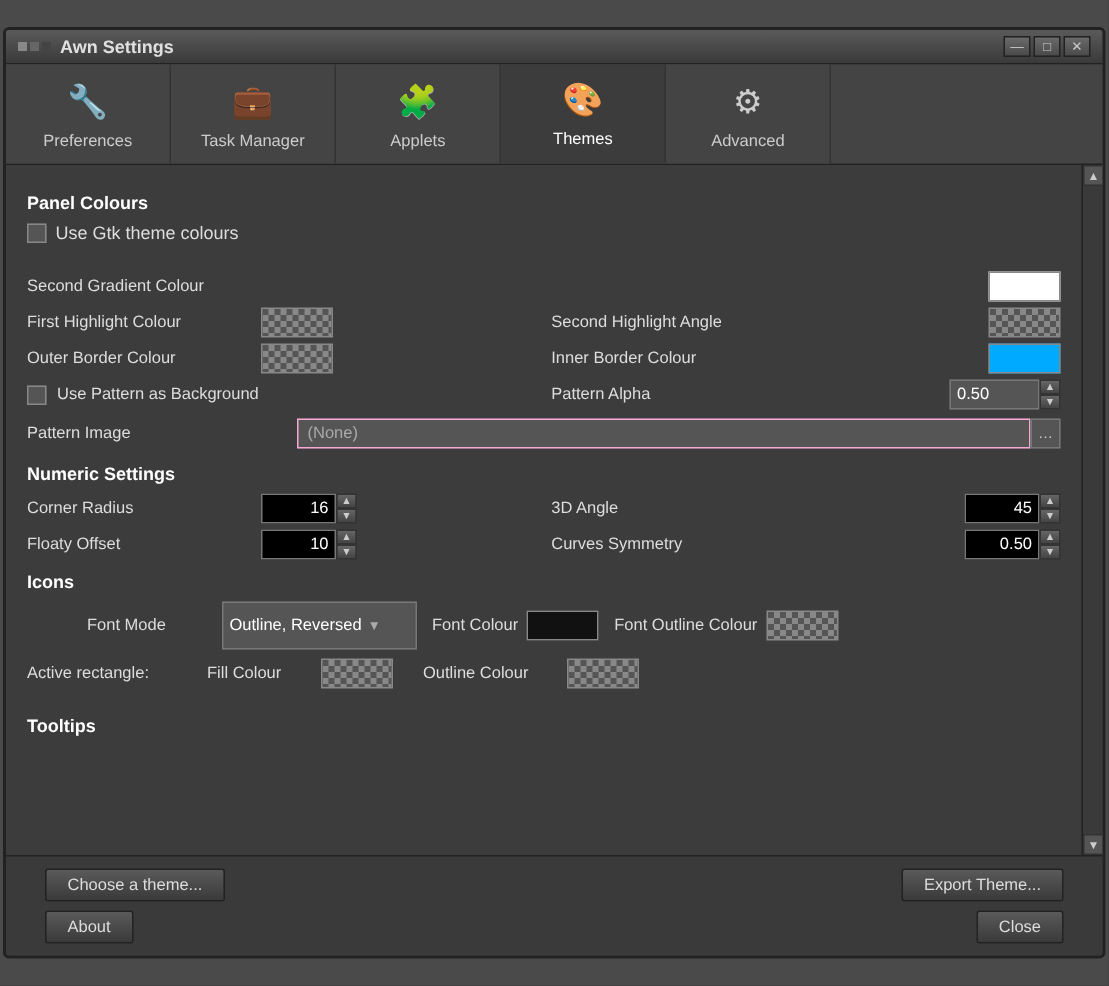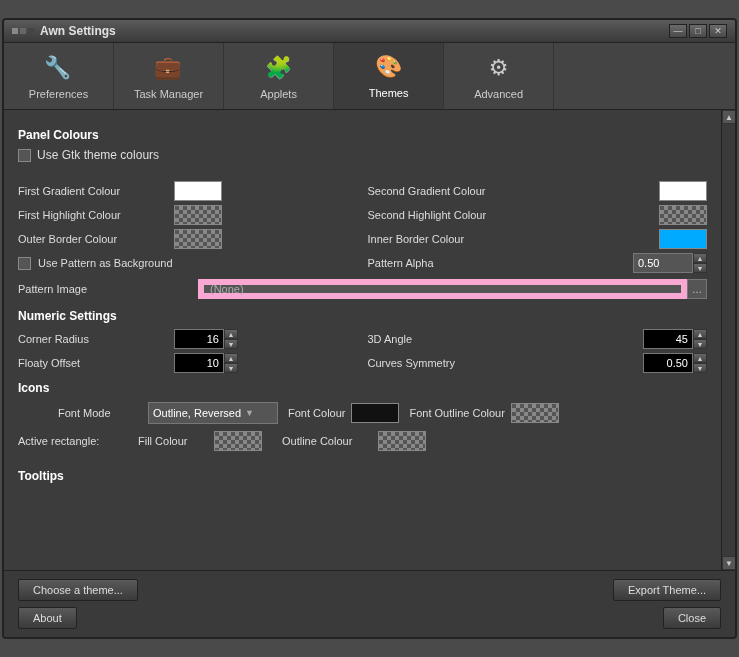--- a/index.html
+++ b/index.html
@@ -229,35 +229,35 @@
       align-items: center;
       justify-content: center;
       cursor: pointer;
     }
     .select-box {
       background: #555;
       border: 1px solid #777;
       color: #fff;
       font-size: 11px;
       padding: 2px 4px;
-      height: 22px;
+      height: 32px;
       cursor: pointer;
       display: flex;
       align-items: center;
       gap: 4px;
     }
     .select-arrow {
       font-size: 9px;
       color: #aaa;
     }
     .pattern-input {
       flex: 1;
       height: 20px;
       background: #555;
-      border: 6px solid #f9a8d4;
+      border: 1px solid #f9a8d4;
       color: #aaa;
       font-size: 11px;
       padding: 0 6px;
       display: flex;
       align-items: center;
     }
     .pattern-btn {
       width: 20px;
       height: 20px;
       background: #555;
@@ -283,21 +283,21 @@
     }
     .alpha-spinbox {
       display: flex;
     }
     .tooltips-section {
       margin-top: 4px;
     }
     .footer {
       background: #3a3a3a;
       border-top: 1px solid #222;
-      padding: 8px 14px;
+      padding: 8px 26px;
       display: flex;
       flex-direction: column;
       gap: 6px;
     }
     .footer-row1 {
       display: flex;
       justify-content: space-between;
     }
     .footer-row2 {
       display: flex;
@@ -362,36 +362,32 @@
 
       <div class="section-title">Panel Colours</div>
 
       <div class="checkbox-row">
         <div class="checkbox"></div>
         <span>Use Gtk theme colours</span>
       </div>
 
       <div class="two-col">
         <div class="col-half">
-          <span class="col-label">First Gradient Colour</span>
-          <div class="color-swatch color-white"></div>
-        </div>
-        <div class="col-half">
           <span class="col-label-sm">Second Gradient Colour</span>
           <div class="color-swatch color-white"></div>
         </div>
       </div>
 
       <div class="two-col">
         <div class="col-half">
           <span class="col-label">First Highlight Colour</span>
           <div class="color-swatch color-checker"></div>
         </div>
         <div class="col-half">
-          <span class="col-label-sm">Second Highlight Colour</span>
+          <span class="col-label-sm">Second Highlight Angle</span>
           <div class="color-swatch color-checker"></div>
         </div>
       </div>
 
       <div class="two-col">
         <div class="col-half">
           <span class="col-label">Outer Border Colour</span>
           <div class="color-swatch color-checker"></div>
         </div>
         <div class="col-half">

